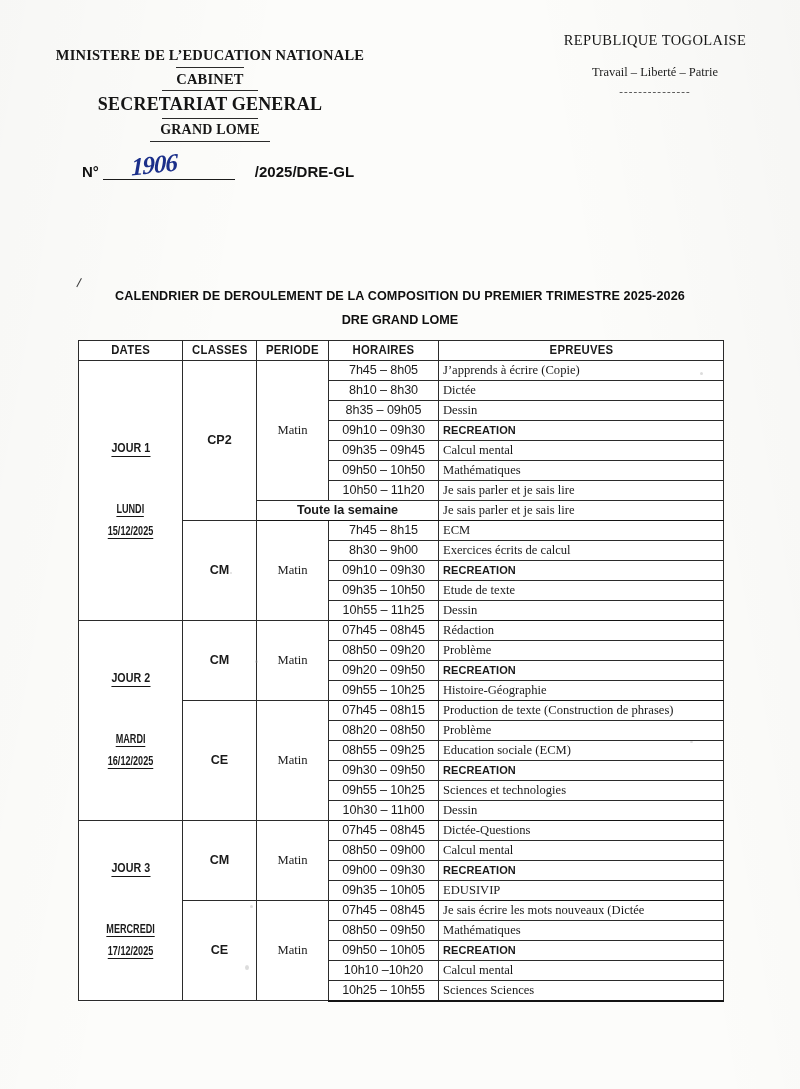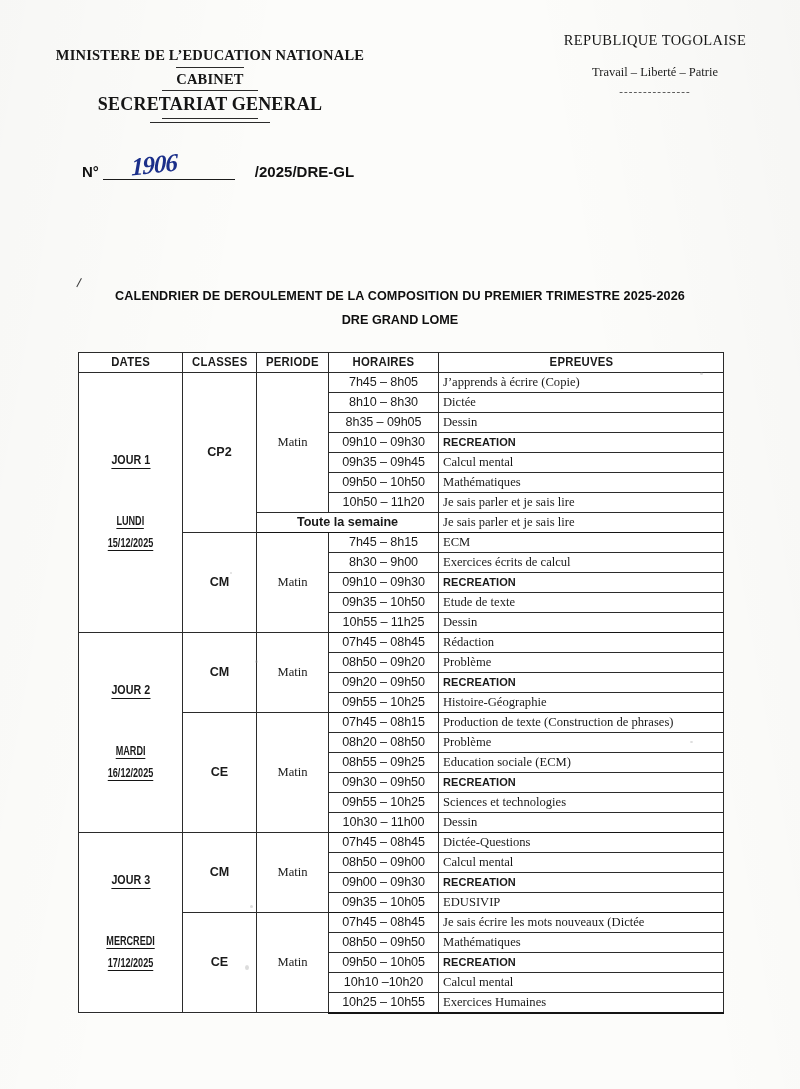--- a/index.html
+++ b/index.html
@@ -96,21 +96,21 @@
     font-family:"Liberation Sans", sans-serif;
     font-weight:bold;font-size:13.6px;color:#0f0f0f;
     margin-top:9px;transform:scaleX(0.93);
   }
   .tickmark{
     position:absolute;left:78px;top:-8px;width:10px;height:10px;
     border-left:1.6px solid #3a3a3a;transform:rotate(28deg);
   }
 
   
-  .tbl-wrap{position:absolute;left:78px;top:352px;width:645px;}
+  .tbl-wrap{position:absolute;left:78px;top:340px;width:645px;}
   table.cal{
     border-collapse:collapse;width:645px;
     table-layout:fixed;
     background:#fff;
   }
   table.cal td,table.cal th{
     border:1px solid #2b2b2b;
     padding:0 4px;
     vertical-align:middle;
     font-size:12.6px;
@@ -203,20 +203,21 @@
 
   <div class="hdr">
 
     <div class="hdr-left">
       <div class="l1">MINISTERE DE L’EDUCATION NATIONALE</div>
       <hr class="rule r-short">
       <div class="l2">CABINET</div>
       <hr class="rule r-mid">
       <div class="l3">SECRETARIAT GENERAL</div>
       <hr class="rule r-mid">
+      <div class="l4">GRAND LOME</div>
       <hr class="rule r-long">
     </div>
 
     <div class="hdr-right">
       <div class="t1">REPUBLIQUE TOGOLAISE</div>
       <div class="t2">Travail – Liberté – Patrie</div>
       <div class="dashline">---------------</div>
     </div>
   </div>
 
@@ -388,21 +389,21 @@
           <tr>
             <td class="horaires">09h50 – 10h05</td>
             <td class="epreuves recreation">RECREATION</td>
           </tr>
           <tr>
             <td class="horaires">10h10 –10h20</td>
             <td class="epreuves">Calcul mental</td>
           </tr>
           <tr class="lastrow">
             <td class="horaires">10h25 – 10h55</td>
-            <td class="epreuves">Exercices Humaines</td>
+            <td class="epreuves">Sciences Sciences</td>
           </tr>
         </tbody>
     </table>
   </div>
 
   <span class="speck" style="left:700px;top:372px;width:3px;height:3px;"></span>
   <span class="speck" style="left:690px;top:741px;width:3px;height:2px;"></span>
   <span class="speck" style="left:255px;top:660px;width:3px;height:3px;"></span>
   <span class="speck" style="left:230px;top:572px;width:2px;height:2px;"></span>
   <span class="speck" style="left:250px;top:905px;width:3px;height:3px;"></span>

